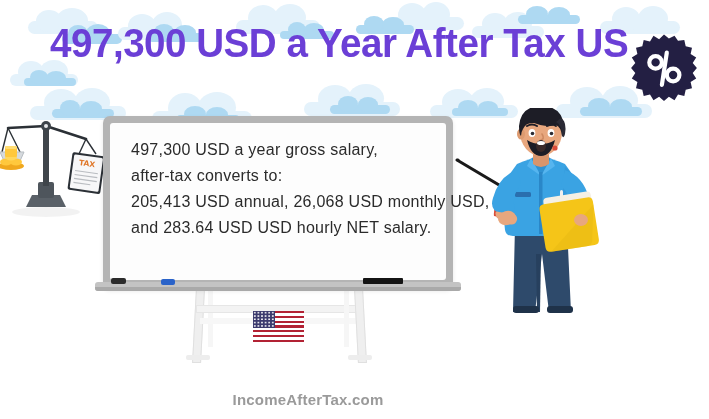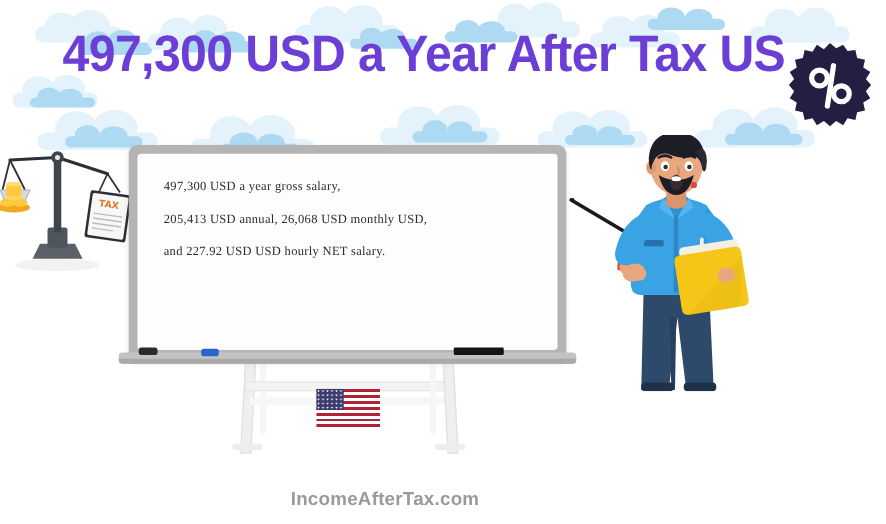--- a/index.html
+++ b/index.html
@@ -83,22 +83,22 @@
   .tray-item{position:absolute;border-radius:2px;}
   #eraser{left:16px;top:-4px;width:15px;height:6px;background:#2b2b2b;border-radius:2px;}
   #marker-blue{left:66px;top:-3px;width:14px;height:6px;background:#2a63c9;border-radius:2px;}
   #marker-black{left:268px;top:-4px;width:40px;height:6px;background:#141414;border-radius:1px;}
 
   
   #board-text{
     position:absolute;
     left:21px; top:14px;
     right:14px;
-    font-family:Liberation Serif, serif;
-    font-size:10px;
+    font-family:Liberation Sans, sans-serif;
+    font-size:16px;
     color:#2b2b2b;
     line-height:26px;
     letter-spacing:.25px;
   }
   #board-text div{white-space:nowrap;}
 
   
   #stand{position:absolute;left:178px;top:289px;width:200px;height:72px;}
   .leg{position:absolute;background:#efefef;border:1px solid #e0e0e0;}
   #leg-l{left:16px;top:0;width:7px;height:72px;transform:skewX(-3deg);}
@@ -428,22 +428,23 @@
     <div id="flag">
       <div class="stripes"></div>
       <div class="canton"></div>
     </div>
   </div>
 
   <div id="board">
     <div id="board-inner">
       <div id="board-text">
         <div>497,300 USD a year gross salary,</div>
+        <div>after-tax converts to:</div>
         <div>205,413 USD annual, 26,068 USD monthly USD,</div>
-        <div>and 227.92 USD USD hourly NET salary.</div>
+        <div>and 283.64 USD USD hourly NET salary.</div>
       </div>
     </div>
     <div id="board-tray">
       <div class="tray-item" id="eraser"></div>
       <div class="tray-item" id="marker-blue"></div>
       <div class="tray-item" id="marker-black"></div>
     </div>
   </div>
 
   <div id="footer">IncomeAfterTax.com</div>

